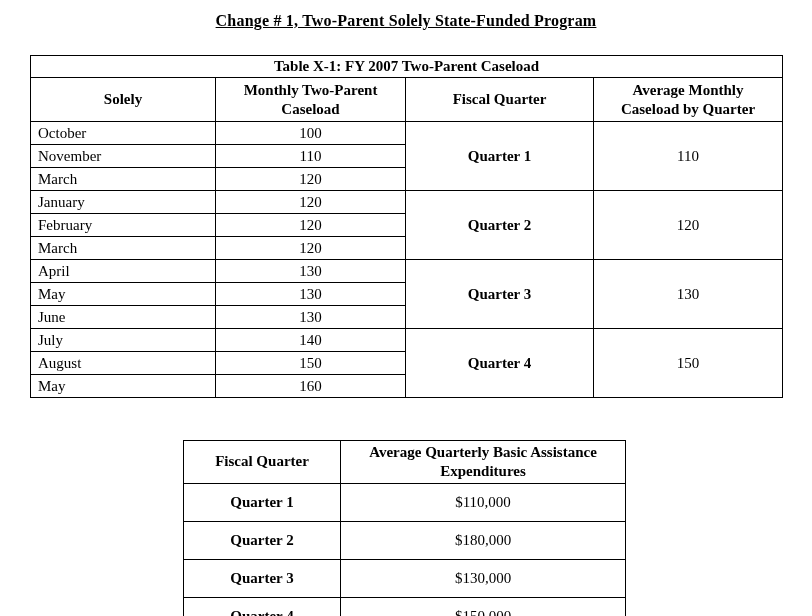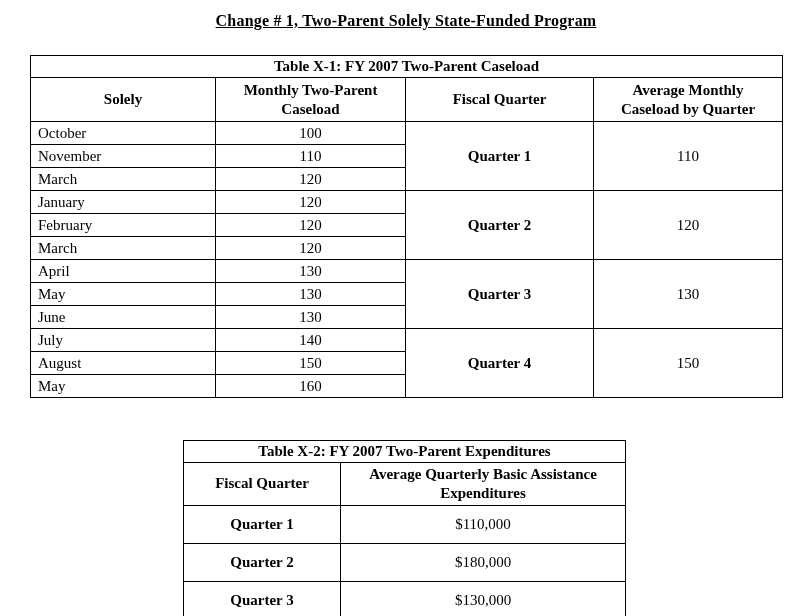--- a/index.html
+++ b/index.html
@@ -149,23 +149,20 @@
     </tbody>
   </table>
 
   <table class="t2">
     <colgroup>
       <col style="width:157px">
         <col style="width:285px">
     </colgroup>
     <tbody>
       <tr>
-        <th class="tbl-title" colspan="2">Table X-2: FY 2007 Two-Parent Expenditures</th>
-      </tr>
-      <tr>
         <th class="col-head">Fiscal Quarter</th>
         <th class="col-head">Average Quarterly Basic Assistance Expenditures</th>
       </tr>
       <tr>
         <td class="q-cell">Quarter 1</td>
         <td class="amt">$110,000</td>
       </tr>
       <tr>
         <td class="q-cell">Quarter 2</td>
         <td class="amt">$180,000</td>

